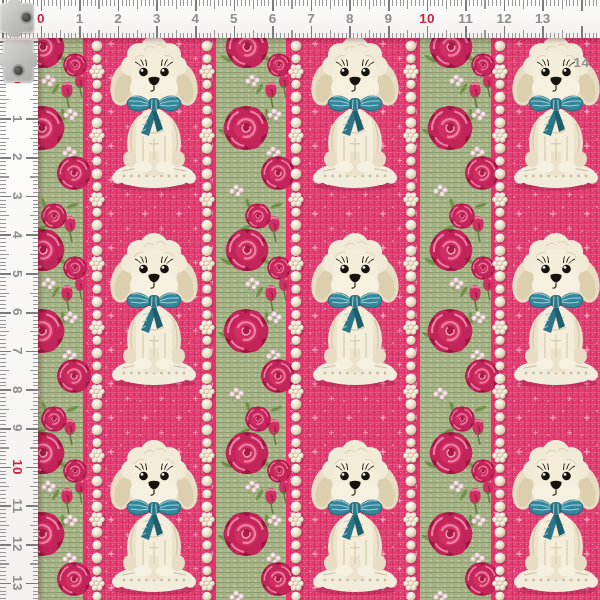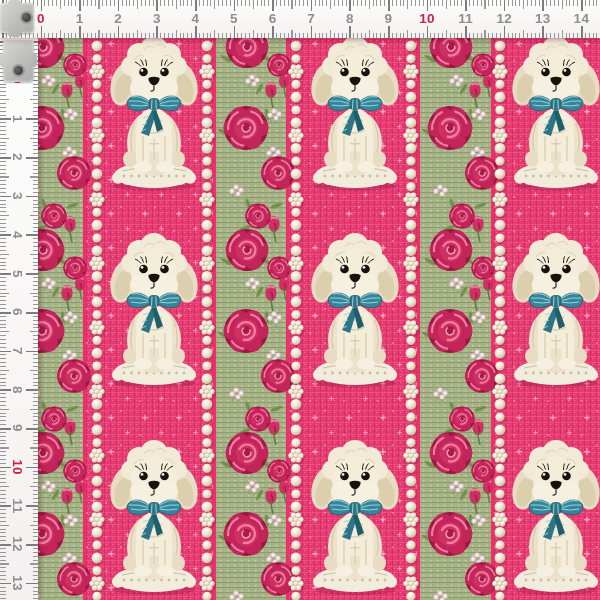--- a/index.html
+++ b/index.html
@@ -1155,21 +1155,21 @@
         <span class="num" style="left: 195.4px;">4</span>
         <span class="num" style="left: 234px;">5</span>
         <span class="num" style="left: 272.6px;">6</span>
         <span class="num" style="left: 311.2px;">7</span>
         <span class="num" style="left: 349.8px;">8</span>
         <span class="num" style="left: 388.4px;">9</span>
         <span class="num red" style="left: 427px;">10</span>
         <span class="num" style="left: 465.6px;">11</span>
         <span class="num" style="left: 504.2px;">12</span>
         <span class="num" style="left: 542.8px;">13</span>
-        <span class="num" style="left: 581.4px;">14</span>
+        <span class="num" style="left: 581.4px; margin-top: 44px;">14</span>
       </div>
     <div id="tab-top" class="tab">
       <div class="arm"></div>
       <div class="rivet"></div>
     </div>
   </div>
 
   <div id="ruler-left" class="ruler">
     <div class="tick vt mm" style="background: repeating-linear-gradient(rgb(151, 151, 155) 0px, rgb(151, 151, 155) 1px, transparent 1px, transparent 3.87px);"></div>
     <div class="tick vt half" style="background: repeating-linear-gradient(rgb(151, 151, 155) 0px, rgb(151, 151, 155) 1.2px, transparent 1.2px, transparent 19.35px);"></div>

